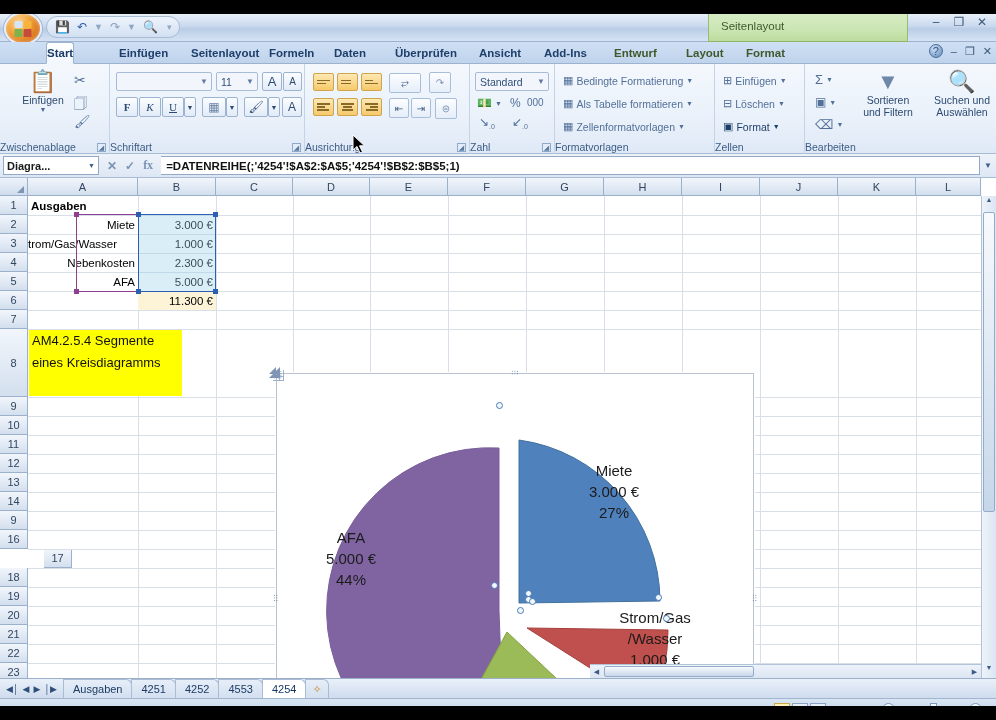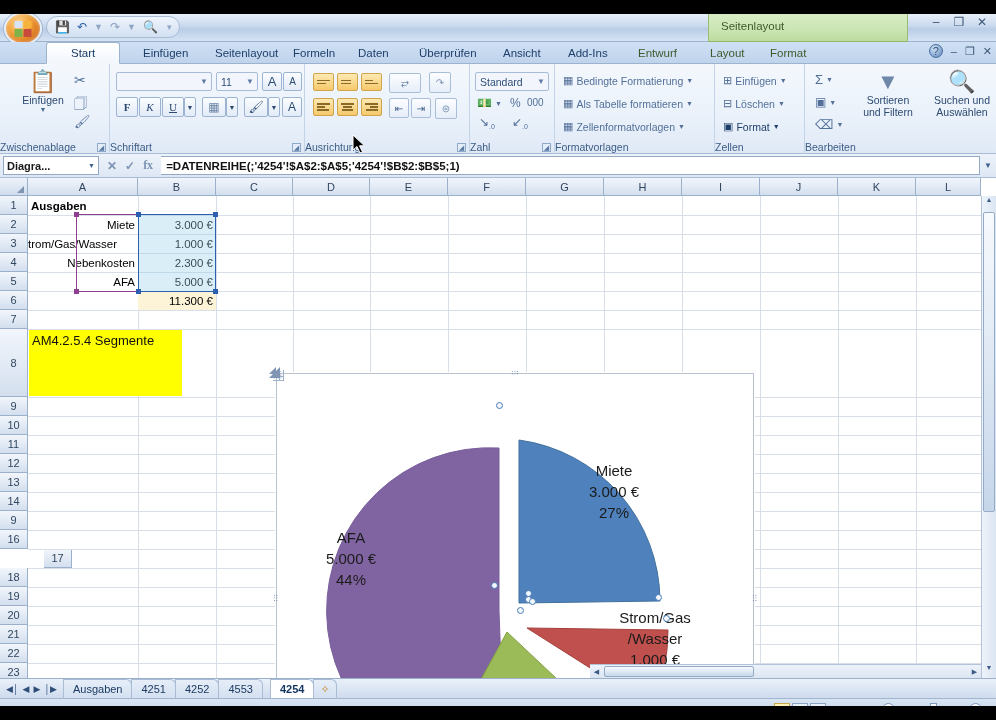--- a/index.html
+++ b/index.html
@@ -74,23 +74,23 @@
   }
 
   
   .tabrow {
     position: relative; height: 22px;
     background: linear-gradient(to bottom, #cfe0f4, #bfd3ec);
     border-bottom: 1px solid #9db2cc;
   }
   .tab {
     position: absolute; top: 0; height: 22px;
-    padding: 0 24px; font-size: 11.5px; color: #1f3f6b;
+    padding: 0 0; font-size: 11.5px; color: #1f3f6b;
     display: flex; align-items: center;
-    border-left: 1px solid transparent; border-right: 1px solid transparent;
+    border-left: 1px solid transparent; border-right: 1px solid transparent; font-weight: bold;
   }
   .tab.active {
     background: linear-gradient(to bottom, #ffffff, #f2f7fd);
     border: 1px solid #9db2cc; border-bottom: 1px solid #f2f7fd;
     border-radius: 3px 3px 0 0; color:#1b3c66;
   }
   .tab.ctx { color:#3e5a2c; }
   .doc-winbtns { position:absolute; right: 4px; top: 2px; display:flex; gap:8px; align-items:center; }
   .doc-winbtns i { font-style: normal; font-size:11px; color:#3c5777; }
   .help-orb {
@@ -248,21 +248,21 @@
   }
   .navbtns { display:flex; gap:4px; padding: 0 6px; font-size:9px; color:#2f4e78; }
   .navbtns i { font-style:normal; }
   .stab {
     height:19px; padding: 0 9px; display:flex; align-items:center;
     font-size:11px; color:#1d3b63; position:relative;
     background:linear-gradient(to bottom,#e6eef8,#d3e0f0);
     border:1px solid #a9bcd4; border-bottom:none; margin-right:-1px;
     border-radius: 0 6px 0 0;
   }
-  .stab.active { background:#fff; font-weight:bold; color:#11355f;margin-left:8px; }
+  .stab.active { background:#fff; font-weight:normal; color:#11355f; }
   .stab.newsheet { padding: 0 6px; }
   .statusbar {
     position:relative; height:22px;
     background:linear-gradient(to bottom,#d9e5f3,#b9cde4);
     border-top:1px solid #a2b6d0;
     display:flex; align-items:center;
   }
   .status-left { font-size:11px; color:#1f3c66; padding-left:8px; display:flex; align-items:center; gap:8px;}
   .viewbtns { position:absolute; right:170px; display:flex; gap:2px; }
   .viewbtn {
@@ -653,20 +653,21 @@
 
     <div class="cell" style="left:138px; top:37px; width:78px; height:19px; justify-content:flex-end;">3.000 €</div>
     <div class="cell" style="left:138px; top:56px; width:78px; height:19px; justify-content:flex-end;">1.000 €</div>
     <div class="cell" style="left:138px; top:75px; width:78px; height:19px; justify-content:flex-end;">2.300 €</div>
     <div class="cell" style="left:138px; top:94px; width:78px; height:19px; justify-content:flex-end;">5.000 €</div>
     <div class="cell" style="left:138px; top:113px; width:78px; height:19px; justify-content:flex-end; background:#fdf4d8;">11.300 €</div>
 
     <div style="position:absolute; left:29px; top:152px; width:153px; height:66px; background:#ffff00;">
       <div style="font-size:13px; color:#111; line-height:22px; padding-left:3px;">
         <div>AM4.2.5.4 Segmente</div>
+        <div>eines Kreisdiagramms</div>
       </div>
     </div>
 
     <div class="selrange" style="left:76px; top:36px; width:63px; height:78px;">
       <i style="left:-3px; top:-3px;"></i>
         <i style="right:-3px; top:-3px;"></i>
       <i style="left:-3px; bottom:-3px;"></i>
         <i style="right:-3px; bottom:-3px;"></i>
     </div>
 

